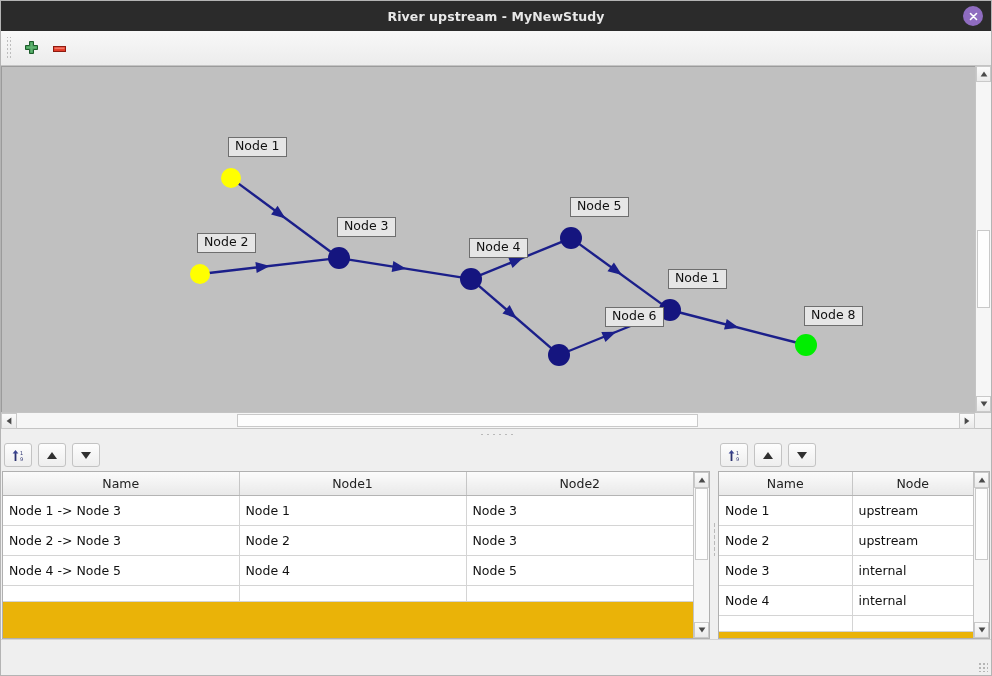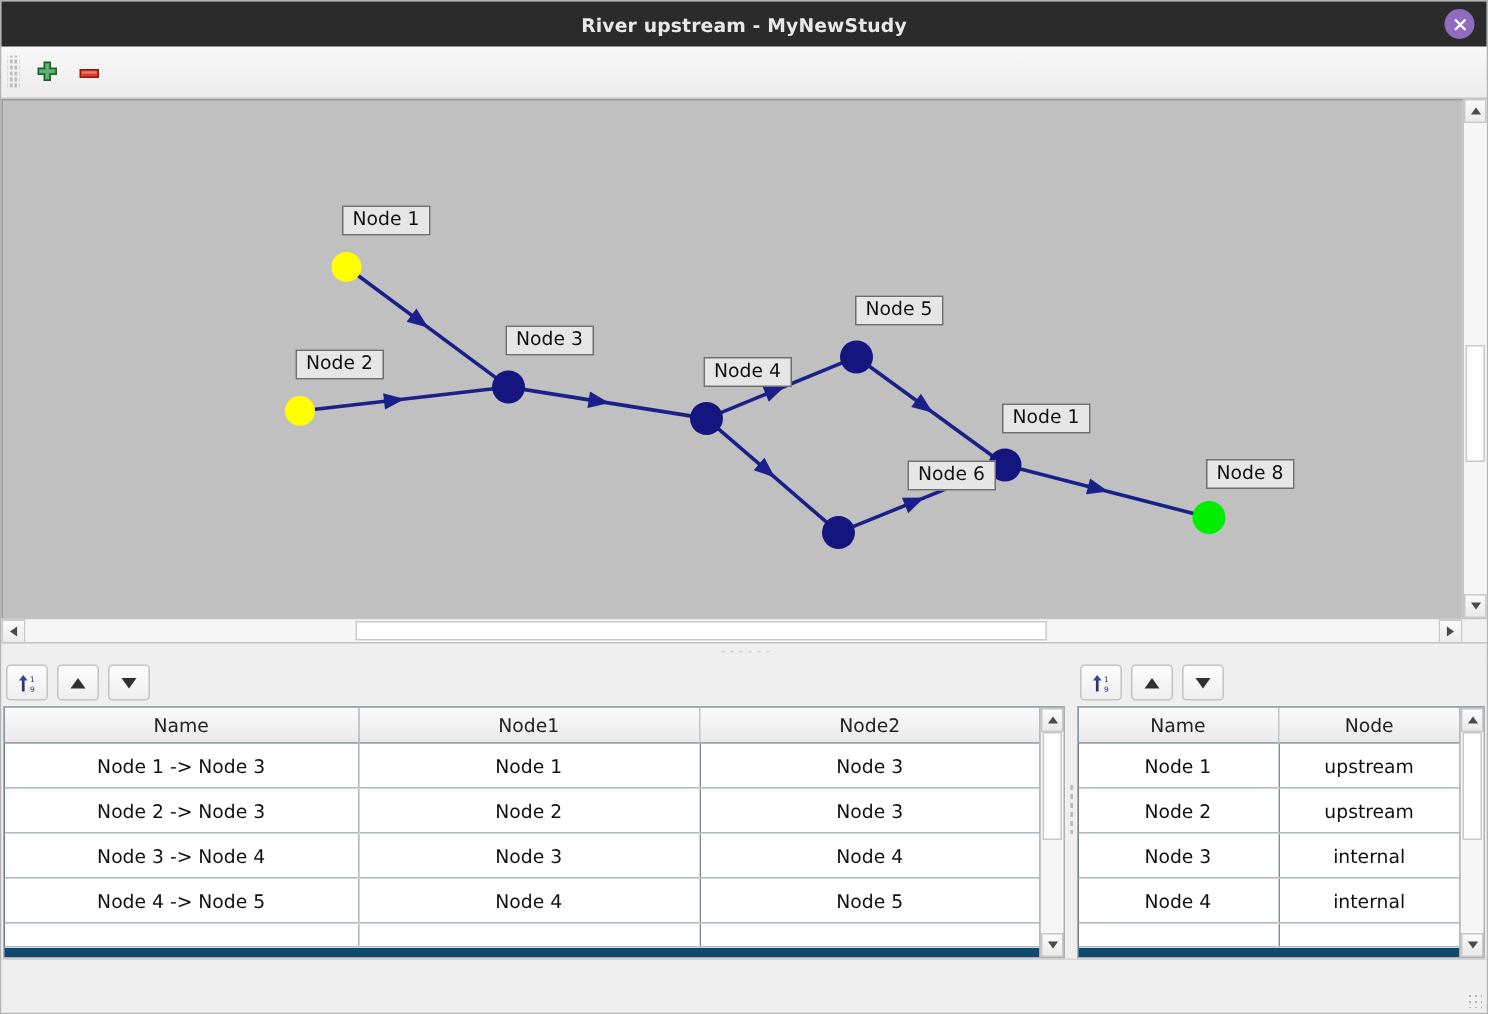--- a/index.html
+++ b/index.html
@@ -191,21 +191,21 @@
     border-radius: 3px;
     display: flex; align-items: center; justify-content: center;
     cursor: pointer;
   }
 
   .table-area {
     flex: 1 1 auto;
     display: flex;
     min-height: 0;
     border: 1px solid #b0b0b0;
-    background: #0c4a6e;
+    background: #eab308;
     margin: 0 1px 0 1px;
   }
   .tbl-scroll { flex: 1 1 auto; min-width: 0; overflow: hidden; }
   table.grid {
     border-collapse: collapse;
     width: 100%;
     table-layout: fixed;
     font-size: 12.5px;
   }
   table.grid th {
@@ -222,21 +222,20 @@
   table.grid td {
     border-right: 1px solid #d4d4d4;
     border-bottom: 1px solid #d4d4d4;
     height: 30px;
     padding: 0 6px;
     color: #111;
     white-space: nowrap;
     overflow: hidden;
     text-overflow: ellipsis;
     background: #fff;
-    text-align: center;
   }
   table.grid tr.blank td { height: 14px; }
 
   
   .statusbar {
     flex: 0 0 36px;
     background: #efefef;
     border-top: 1px solid #d4d4d4;
     position: relative;
   }
@@ -411,25 +410,20 @@
                   <td>Node 1 -&gt; Node 3</td>
                   <td>Node 1</td>
                   <td style="border-right: none;">Node 3</td>
                 </tr>
                 <tr>
                   <td>Node 2 -&gt; Node 3</td>
                   <td>Node 2</td>
                   <td style="border-right: none;">Node 3</td>
                 </tr>
                 <tr>
-                  <td>Node 3 -&gt; Node 4</td>
-                  <td>Node 3</td>
-                  <td style="border-right: none;">Node 4</td>
-                </tr>
-                <tr>
                   <td>Node 4 -&gt; Node 5</td>
                   <td>Node 4</td>
                   <td style="border-right: none;">Node 5</td>
                 </tr>
                 <tr class="blank">
                   <td>&nbsp;</td>
                   <td>&nbsp;</td>
                   <td style="border-right: none;">&nbsp;</td>
                 </tr>
               </tbody>

